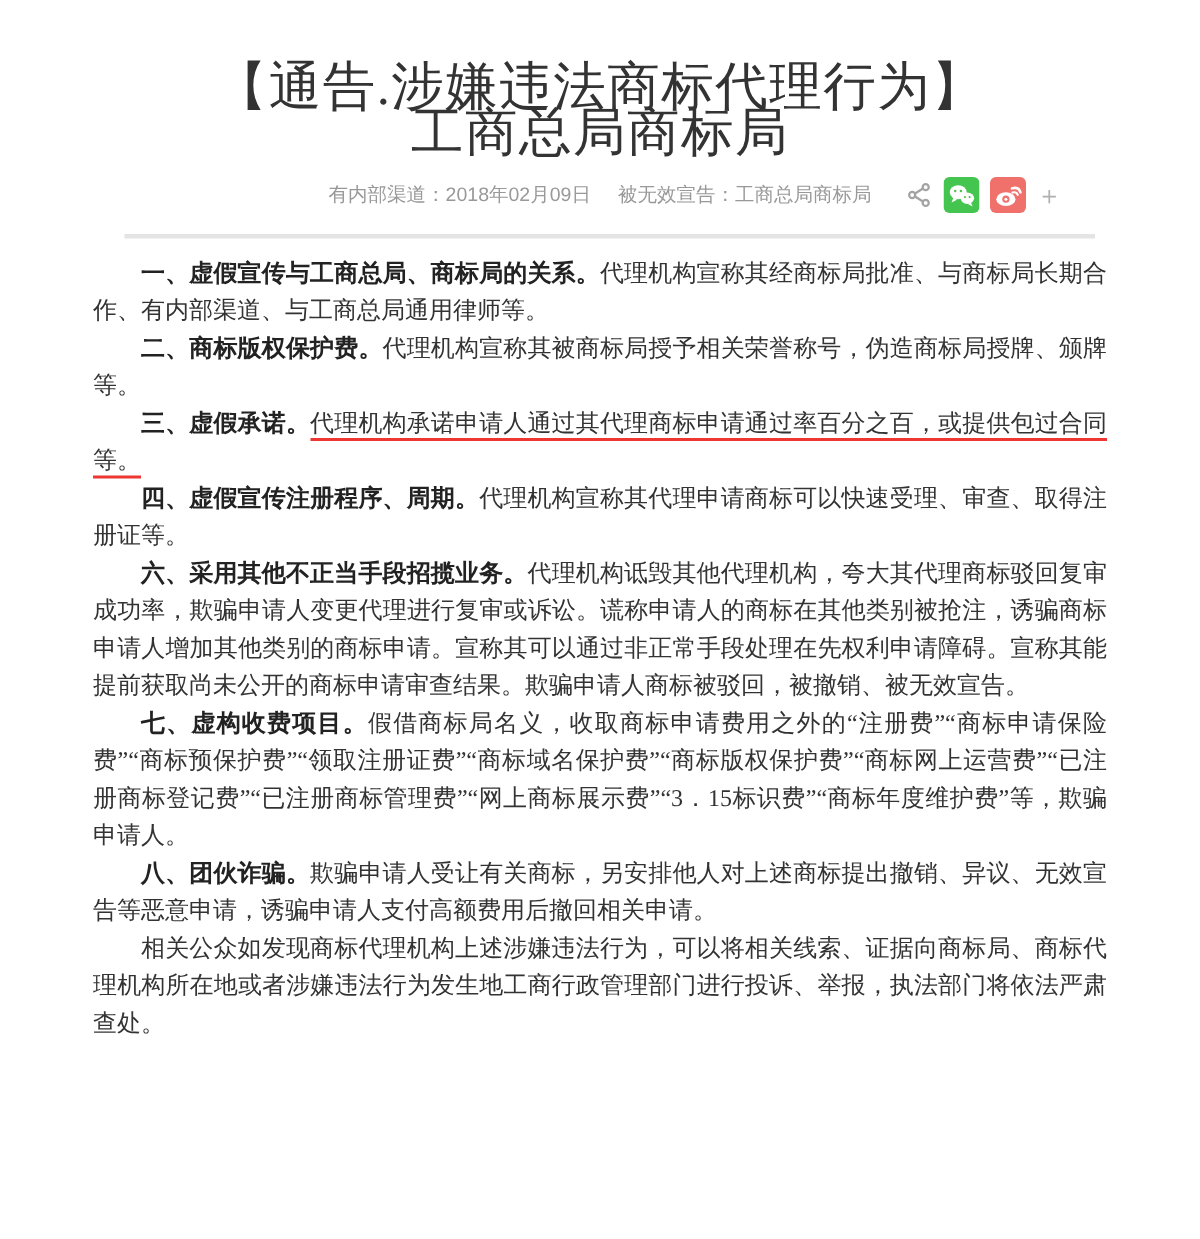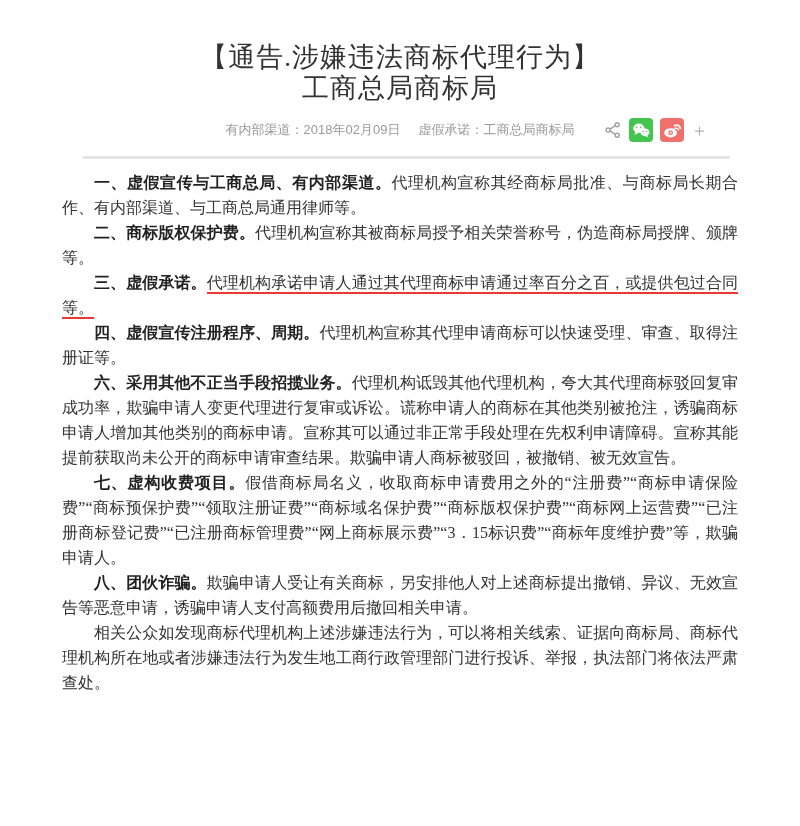--- a/index.html
+++ b/index.html
@@ -13,21 +13,21 @@
     overflow: hidden;
     font-family: "Liberation Serif", "DejaVu Serif", serif;
     color: #333333;
   }
   .content { margin: 0 62px; }
 
   
   .title-block {
     padding-top: 42px;
     text-align: center;
-    font-size: 27px;
+    font-size: 35px;
     line-height: 31px;
     font-weight: 400;
     color: #333333;
     letter-spacing: 1px;
   }
   .t-line { display: block; }
 
   
   .meta-row {
     position: relative;
@@ -89,21 +89,21 @@
 
 <div class="page">
   <div class="content">
 
     <h1 class="title-block">
       <span class="t-line">【通告.涉嫌违法商标代理行为】</span>
       <span class="t-line">工商总局商标局</span>
     </h1>
 
     <div class="meta-row">
-      <span>有内部渠道：</span><span>2018年02月09日</span><span class="meta-gap"></span><span>虚假承诺：</span><span>工商总局商标局</span>
+      <span>有内部渠道：</span><span>2018年02月09日</span><span class="meta-gap"></span><span>被无效宣告：</span><span>工商总局商标局</span>
 
       <div class="share-bar">
         <span class="share-btn">
           <svg width="18" height="18" viewBox="0 0 24 24">
             <g fill="none" stroke-width="2" stroke="#a3a3a3">
               <circle cx="5.5" cy="12" r="2.7"></circle>
               <circle cx="17.5" cy="5" r="2.7"></circle>
               <circle cx="17.5" cy="19" r="2.7"></circle>
               <line x1="8" y1="10.7" x2="15.1" y2="6.2"></line>
               <line x1="8" y1="13.3" x2="15.1" y2="17.8"></line>
@@ -134,21 +134,21 @@
           </svg>
         </span>
         <span class="plus-btn">＋</span>
       </div>
     </div>
 
     <div class="divider"></div>
 
     <div class="article">
 
-      <p class="para"><strong>一、虚假宣传与工商总局、有内部渠道。</strong><span>代理机构宣称其经商标局批准、与商标局长期合作、有内部渠道、与工商总局通用律师等。</span></p>
+      <p class="para"><strong>一、虚假宣传与工商总局、商标局的关系。</strong><span>代理机构宣称其经商标局批准、与商标局长期合作、有内部渠道、与工商总局通用律师等。</span></p>
 
       <p class="para"><strong>二、商标版权保护费。</strong><span>代理机构宣称其被商标局授予相关荣誉称号，伪造商标局授牌、颁牌等。</span></p>
 
       <p class="para"><strong>三、虚假承诺。</strong><span class="red-underline">代理机构承诺申请人通过其代理商标申请通过率百分之百，或提供包过合同等。</span></p>
 
       <p class="para"><strong>四、虚假宣传注册程序、周期。</strong><span>代理机构宣称其代理申请商标可以快速受理、审查、取得注册证等。</span></p>
 
 
       <p class="para"><strong>六、采用其他不正当手段招揽业务。</strong><span>代理机构诋毁其他代理机构，夸大其代理商标驳回复审成功率，欺骗申请人变更代理进行复审或诉讼。谎称申请人的商标在其他类别被抢注，诱骗商标申请人增加其他类别的商标申请。宣称其可以通过非正常手段处理在先权利申请障碍。宣称其能提前获取尚未公开的商标申请审查结果。欺骗申请人商标被驳回，被撤销、被无效宣告。</span></p>
 

